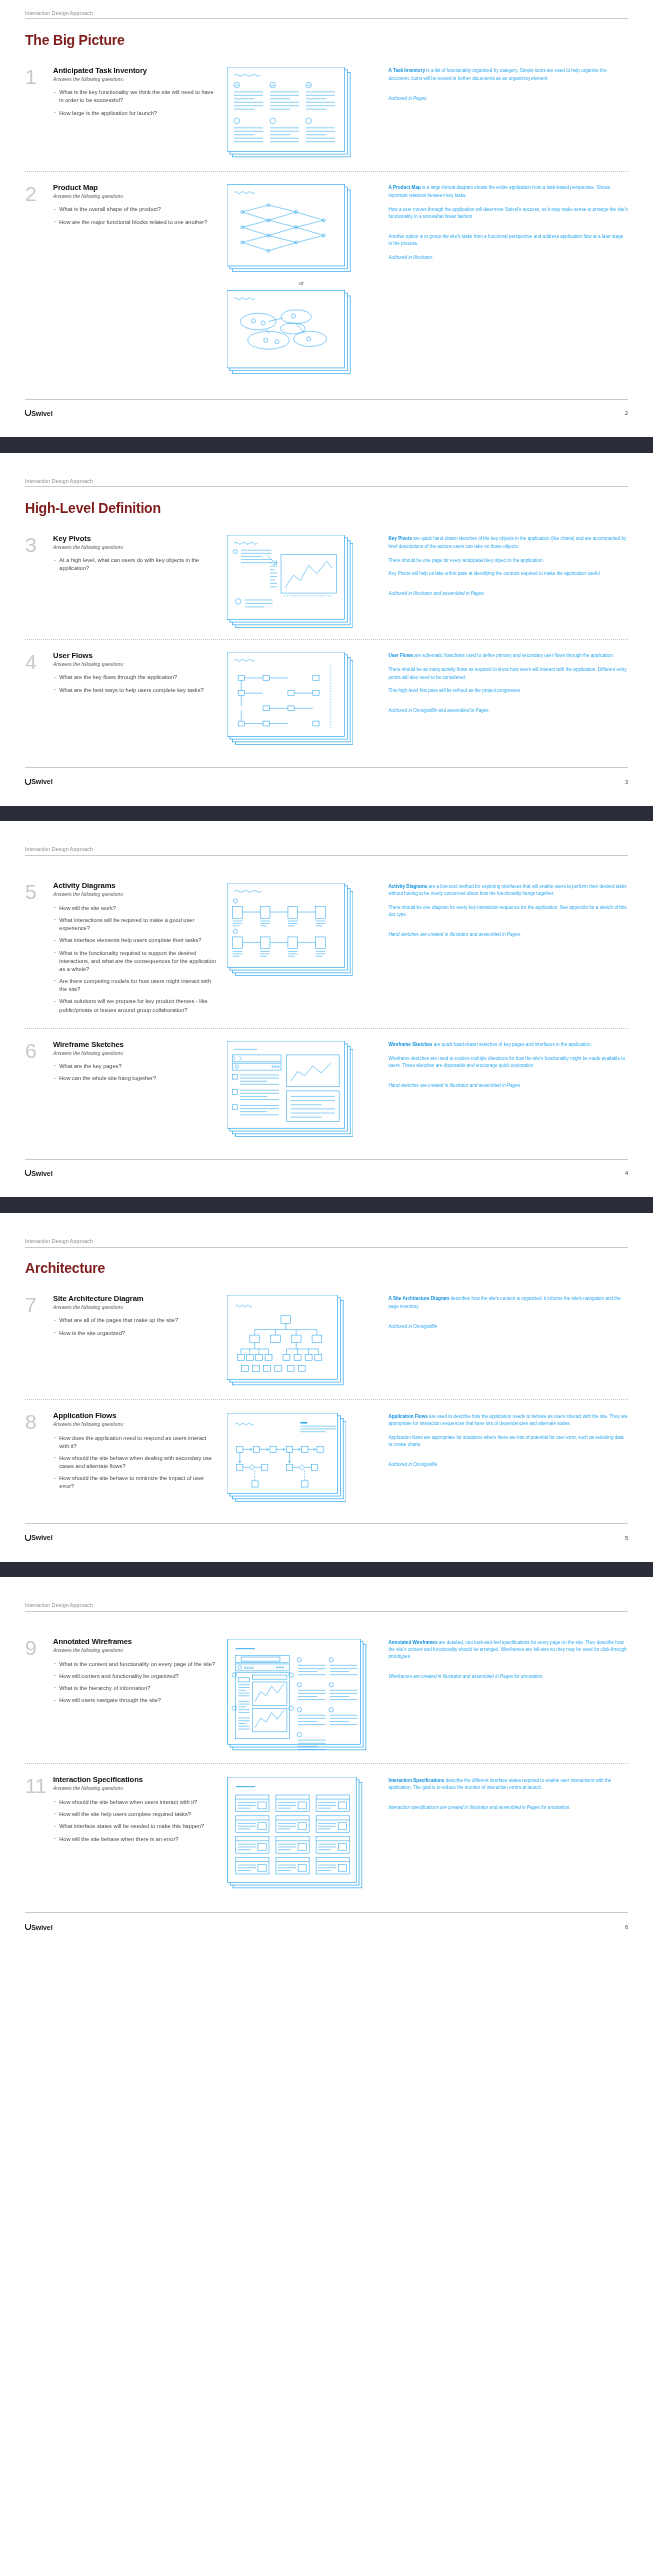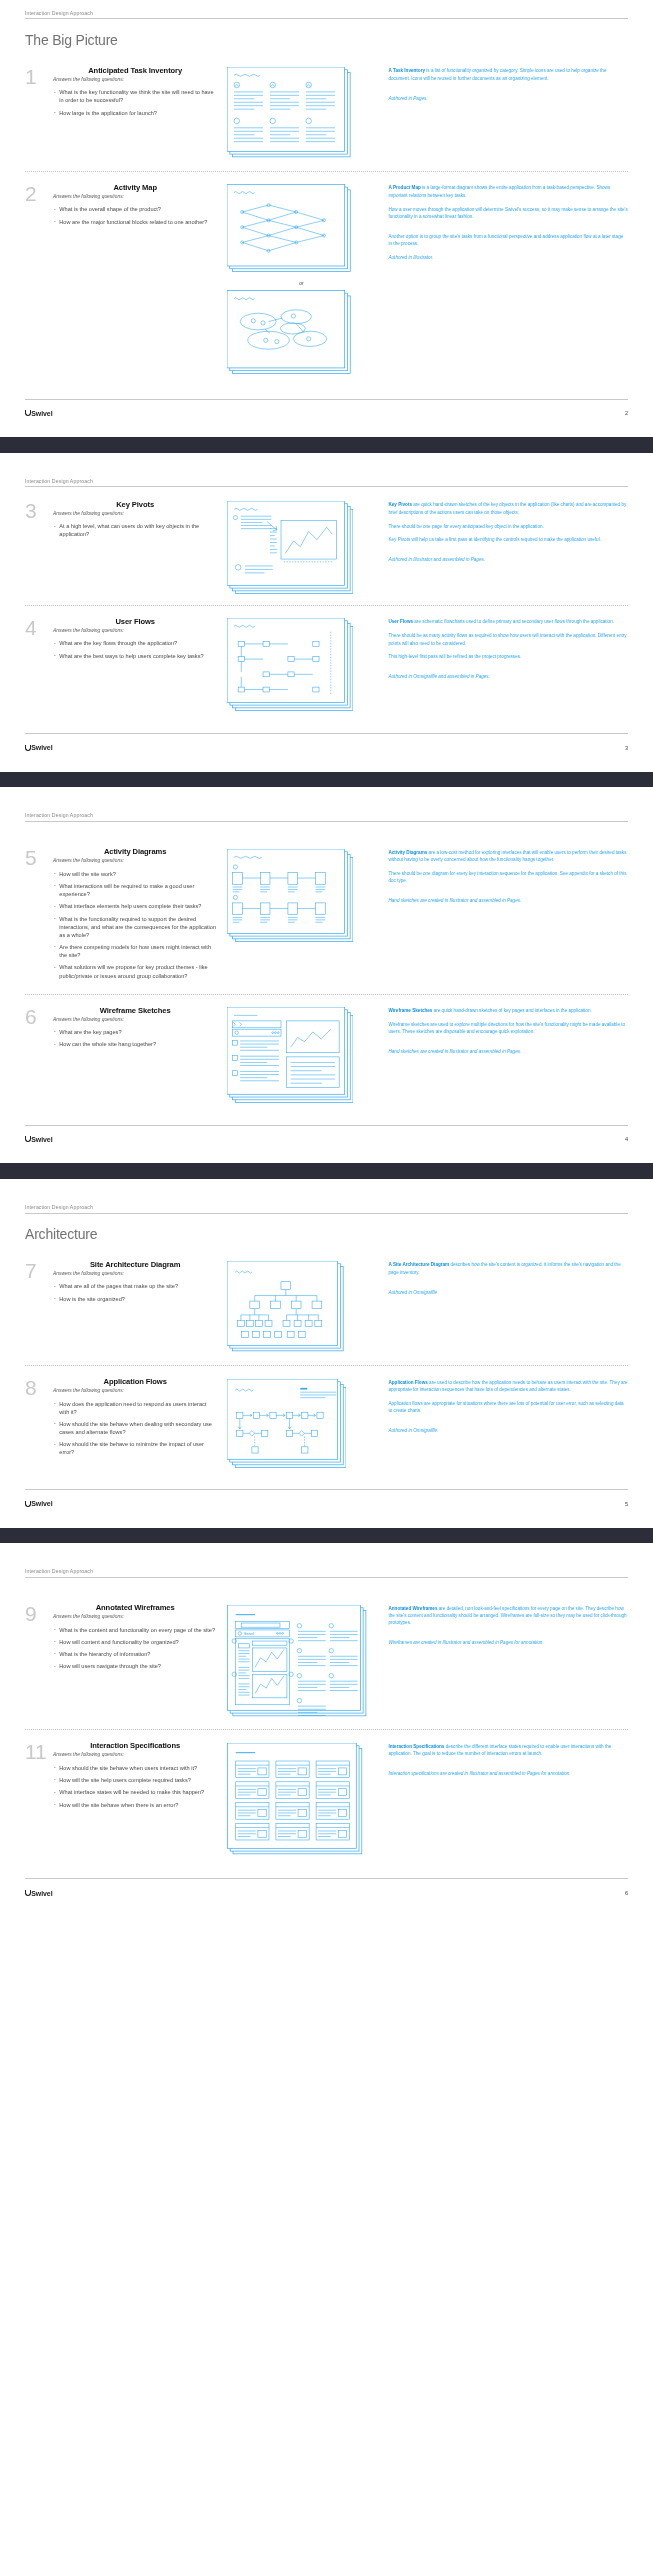--- a/index.html
+++ b/index.html
@@ -24,22 +24,22 @@
     font-size: 5.2px;
     color: #8c8c8c;
     letter-spacing: 0.1px;
     padding-bottom: 2.8px;
     border-bottom: 0.7px solid #c9c9c9;
     margin-bottom: 12.5px;
   }
 
   .page-title {
     font-size: 14px;
-    font-weight: normal;
-    color: #737373;
+    font-weight: bold;
+    color: #7f1d1d;
     letter-spacing: -0.2px;
     margin: 5.6px 0 18px 0;
   }
 
   
   .section {
     display: flex;
     align-items: flex-start;
     padding-bottom: 9.7px;
     border-bottom: 0.7px dotted #c4c4c4;
@@ -71,21 +71,20 @@
     padding-left: 12.5px;
     padding-top: 1.4px;
   }
 
   .sec-title {
     font-size: 7.6px;
     font-weight: bold;
     color: #111111;
     margin: 0 0 2.1px 0;
     letter-spacing: -0.1px;
-    text-align: center;
   }
   .sec-sub {
     font-size: 4.9px;
     font-style: italic;
     color: #585858;
     margin: 0 0 6.3px 0;
   }
   ul.qlist { list-style: none; margin: 0; padding: 0; }
   ul.qlist li {
     font-size: 5.6px;
@@ -229,21 +228,21 @@
           </svg>
         </div>
         <div class="col-desc">
           <p class="desc-p"><b>A Task Inventory</b><span> is a list of functionality organized by category. Simple icons are used to help organize the document. Icons will be reused in further documents as an organizing element.</span></p>
           <p class="desc-p italic gap"><span>Authored in Pages.</span></p>
         </div>
       </div>
       <div class="section no-rule">
         <div class="col-num">2</div>
         <div class="col-text">
-          <h2 class="sec-title">Activity Map</h2>
+          <h2 class="sec-title">Product Map</h2>
           <div class="sec-sub">Answers the following questions:</div>
           <ul class="qlist">
             <li>What is the overall shape of the product?</li>
             <li>How are the major functional blocks related to one another?</li>
           </ul>
         </div>
         <div class="col-art art">
           <svg width="126" height="92" viewBox="0 0 182 132">
             <g fill="none" stroke="#2fa7ef" stroke-width="1">
               <rect x="8" y="8" width="170" height="118" fill="#fff"></rect>
@@ -323,20 +322,21 @@
           <span>Swivel</span>
         </div>
         <div class="pagenum">2</div>
       </div>
     </div>
     <div class="page-gap"></div>
     <div class="page-break"></div>
     <div class="page-gap"></div>
     <div class="page">
       <div class="page-header">Interaction Design Approach</div>
+      <h1 class="page-title">High-Level Definition</h1>
       <div class="section">
         <div class="col-num">3</div>
         <div class="col-text">
           <h2 class="sec-title">Key Pivots</h2>
           <div class="sec-sub">Answers the following questions:</div>
           <ul class="qlist">
             <li>At a high level, what can users do with key objects in the application?</li>
           </ul>
         </div>
         <div class="col-art art">

